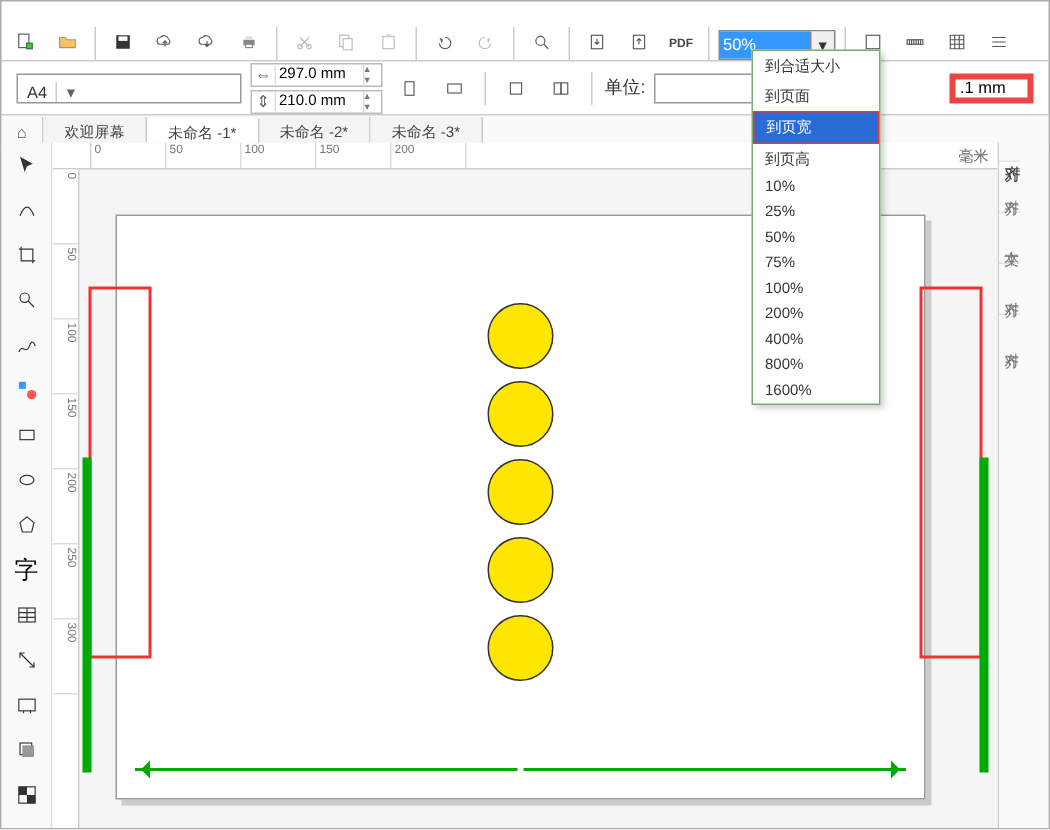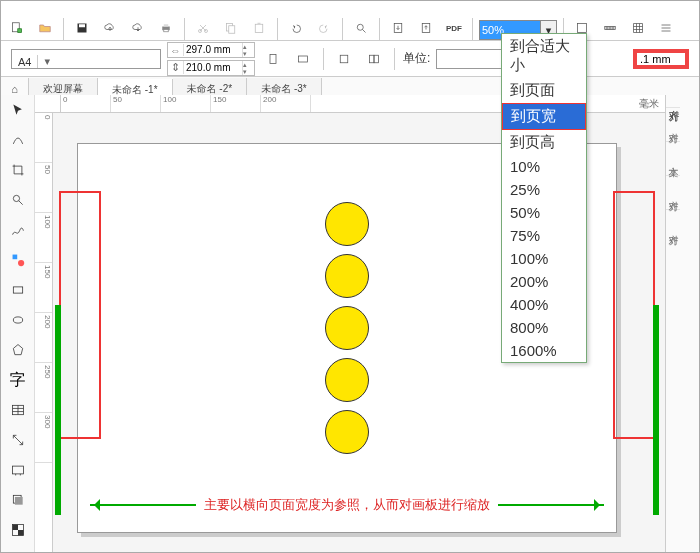--- a/index.html
+++ b/index.html
@@ -45,21 +45,21 @@
   .greenbar { position:absolute; width:6px; background:#0a0;}
   .arrow-row { position:absolute; left:0; right:0; display:flex; align-items:center; justify-content:center; gap:4px;}
   .arrow-line { flex:1; height:2px; background:#0a0; position:relative;}
   .arrow-line.l::before { content:""; position:absolute; left:-2px; top:-5px; border:6px solid transparent; border-right-color:#0a0;}
   .arrow-line.r::after  { content:""; position:absolute; right:-2px; top:-5px; border:6px solid transparent; border-left-color:#0a0;}
   .caption { color:#d22; font-size:13px; white-space:nowrap; padding:0 4px;}
   .rpanel { width:34px; border-left:1px solid #ccc; background:#fafafa; font-size:11px;}
   .rpanel .hd { writing-mode:vertical-rl; padding:6px 0; text-align:center; color:#444;}
   .rpanel .it { height:34px; border-top:1px solid #e3e3e3; font-size:10px; color:#777; display:flex; align-items:center; justify-content:center; writing-mode:vertical-rl;}
   .zoom-menu { position:absolute; top:32px; left:500px; width:86px; background:#fff; border:1px solid #7a7; box-shadow:2px 2px 4px rgba(0,0,0,.2); z-index:50;}
-  .zoom-menu div { padding:3px 8px; font-size:15px; }
+  .zoom-menu div { padding:3px 8px; font-size:10px; }
   .zoom-menu div.sel { background:#2a6cd6; color:#fff; border:1px solid #e33;}
 </style>
 </head>
 <body>
 
 <div class="frame">
 
   <div class="toolbar">
     <button class="tbtn">
         <svg viewBox="0 0 16 16">
@@ -372,21 +372,20 @@
 
       <div class="page">
         <div class="circle" style="top:58px;"></div>
         <div class="circle" style="top:110px;"></div>
         <div class="circle" style="top:162px;"></div>
         <div class="circle" style="top:214px;"></div>
         <div class="circle" style="top:266px;"></div>
 
         <div class="arrow-row" style="bottom:18px; left:12px; right:12px;">
           <div class="arrow-line l"></div>
-          <span class="caption">主要以横向页面宽度为参照，从而对画板进行缩放</span>
           <div class="arrow-line r"></div>
         </div>
       </div>
 
       <div class="redbox" style="top:96px; left:24px; width:42px; height:248px;"></div>
       <div class="redbox" style="top:96px; right:10px; width:42px; height:248px;"></div>
       <div class="greenbar" style="top:210px; left:20px; height:210px;"></div>
       <div class="greenbar" style="top:210px; right:6px; height:210px;"></div>
     </div>
 

